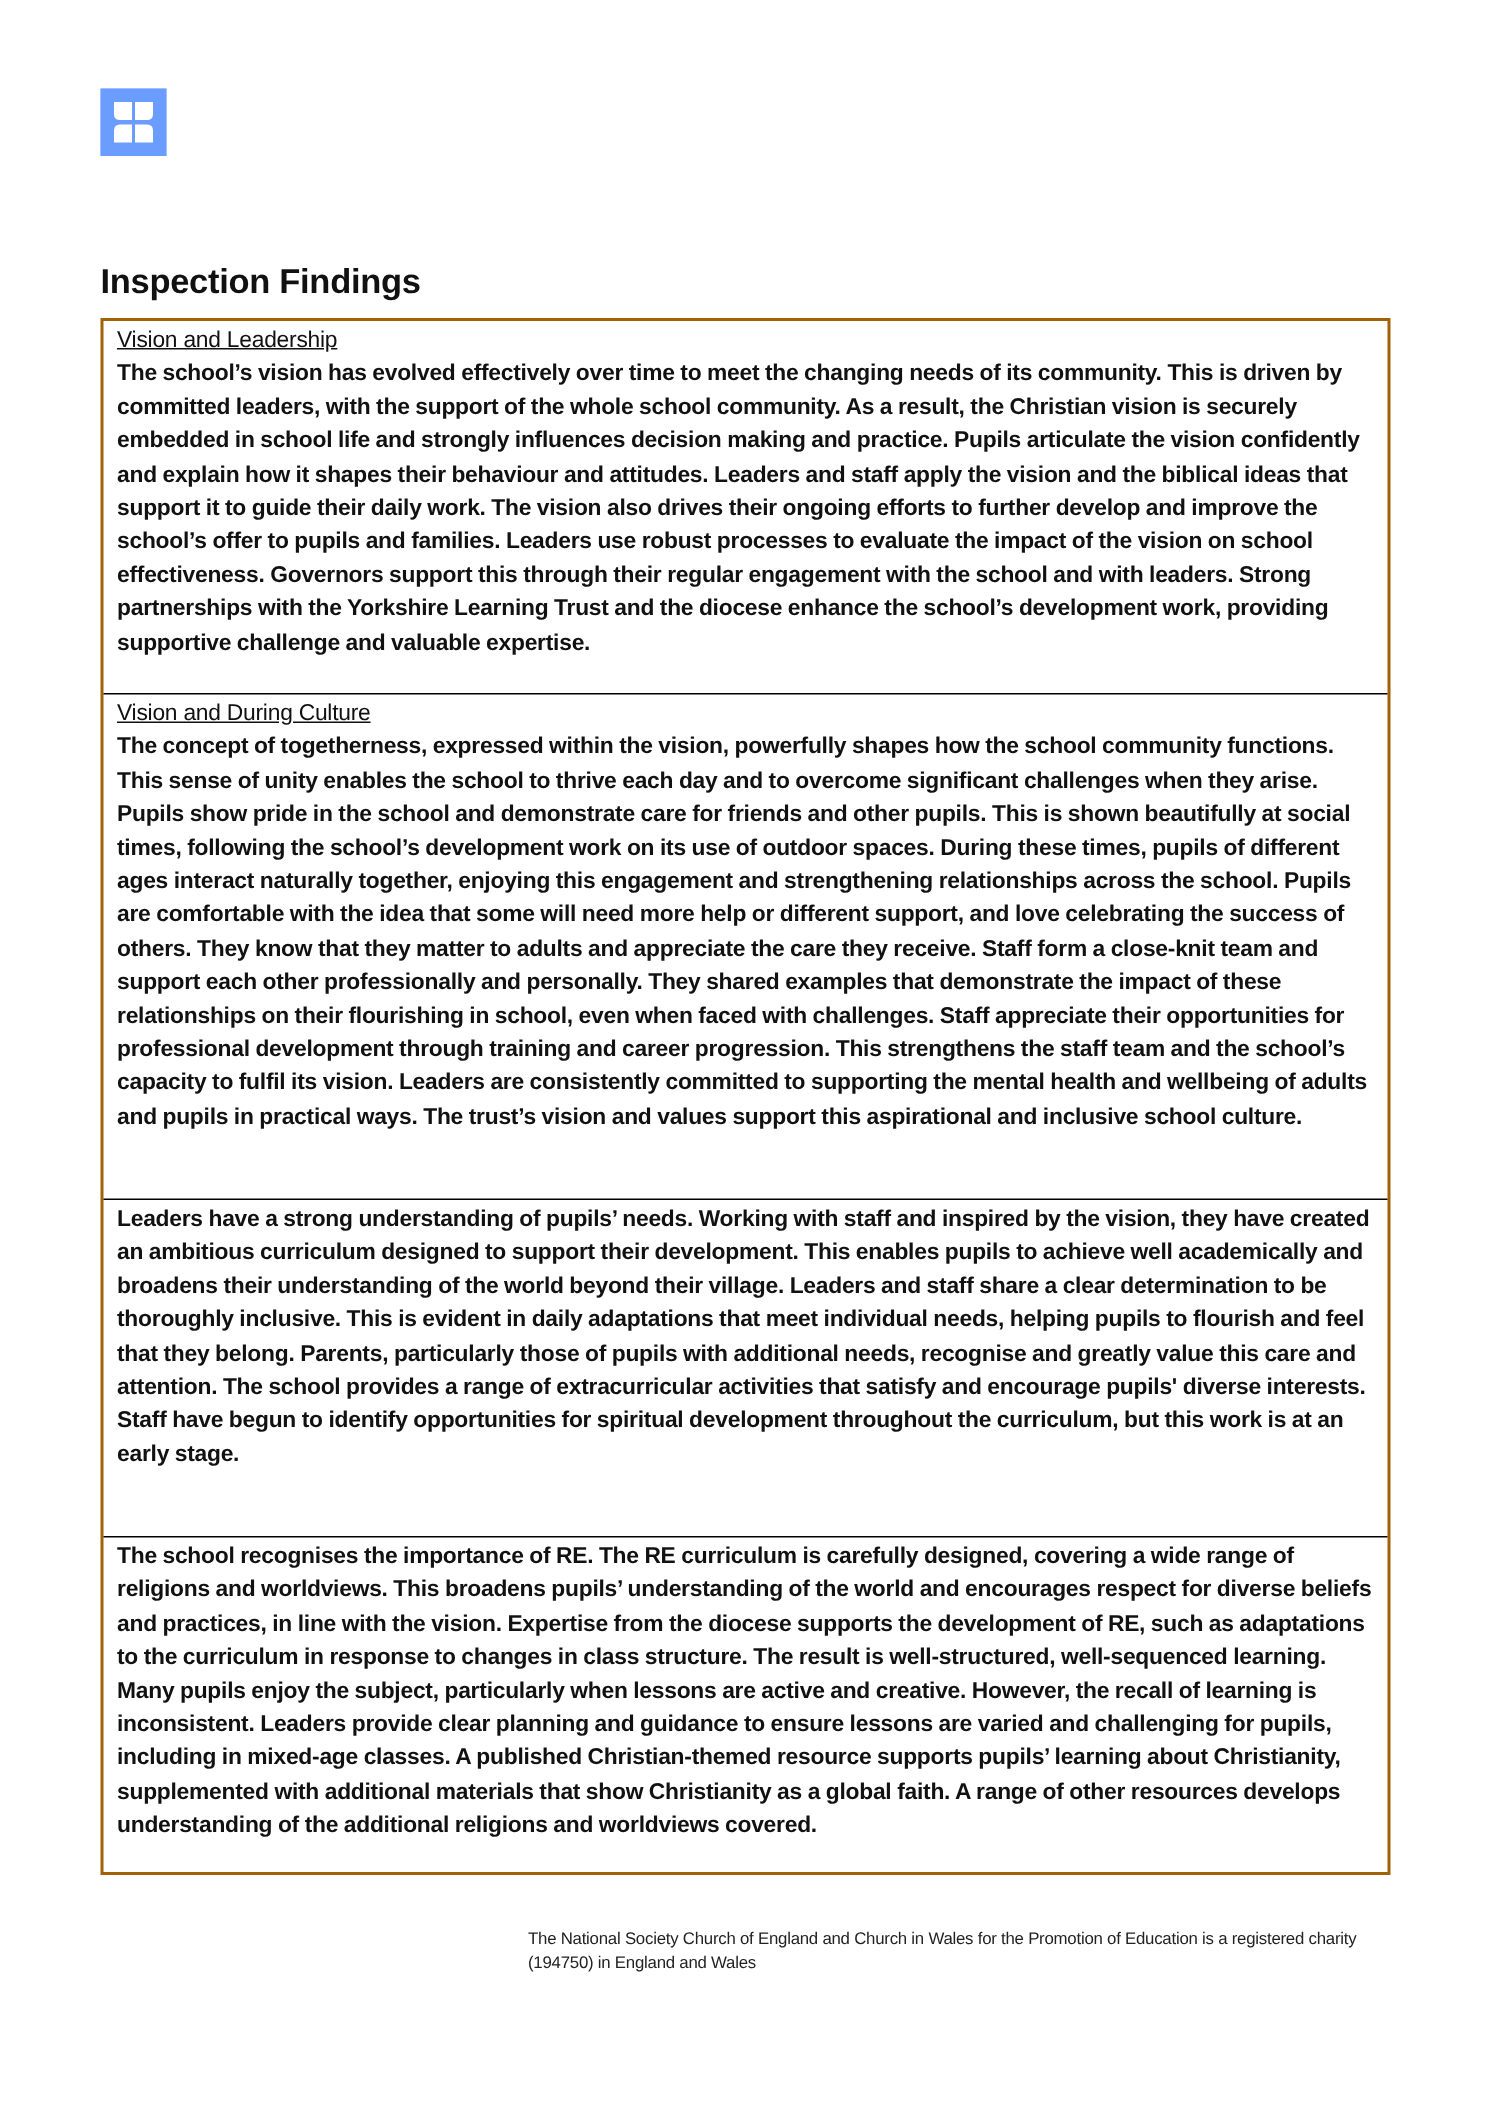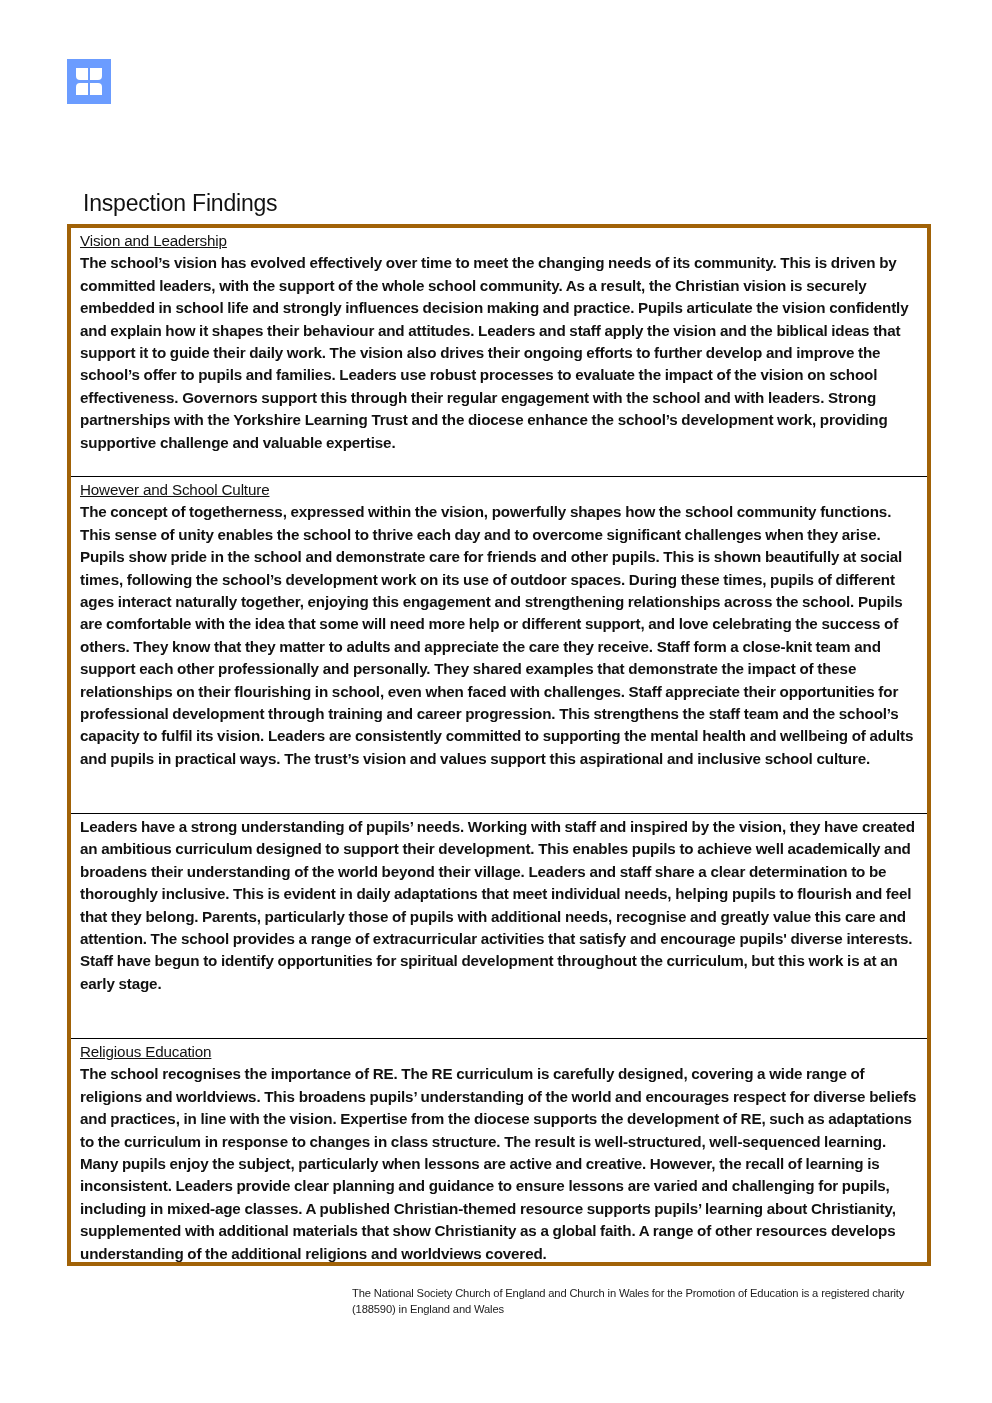--- a/index.html
+++ b/index.html
@@ -21,32 +21,32 @@
       top: 59px;
       width: 44px;
       height: 45px;
       background: #6b9cff;
     }
     .logo svg { display: block; width: 44px; height: 45px; }
     .page-title {
       position: absolute;
       left: 67px;
       top: 174px;
-      margin: 16px;
+      margin: 0;
       font-size: 23px;
-      font-weight: normal;
+      font-weight: bold;
       letter-spacing: -0.2px;
       color: #111;
     }
     .findings-table {
       position: absolute;
       left: 67px;
-      top: 224px;
+      top: 212px;
       width: 856px;
-      border: 4px solid #a16207;
+      border: 2px solid #a16207;
       border-collapse: collapse;
     }
     .finding-section {
       border-top: 1px solid #000;
       padding: 2px 8px 0 9px;
       box-sizing: border-box;
     }
     .finding-section:first-child { border-top: none; }
     .section-heading {
       font-size: 15.2px;
@@ -93,25 +93,24 @@
 </div>
 
 <h1 class="page-title">Inspection Findings</h1>
 
 <div class="findings-table">
   <div class="finding-section s1">
     <p class="section-heading">Vision and Leadership</p>
     <p class="section-body">The school’s vision has evolved effectively over time to meet the changing needs of its community. This is driven by committed leaders, with the support of the whole school community. As a result, the Christian vision is securely embedded in school life and strongly influences decision making and practice. Pupils articulate the vision confidently and explain how it shapes their behaviour and attitudes. Leaders and staff apply the vision and the biblical ideas that support it to guide their daily work. The vision also drives their ongoing efforts to further develop and improve the school’s offer to pupils and families. Leaders use robust processes to evaluate the impact of the vision on school effectiveness. Governors support this through their regular engagement with the school and with leaders. Strong partnerships with the Yorkshire Learning Trust and the diocese enhance the school’s development work, providing supportive challenge and valuable expertise.</p>
   </div>
   <div class="finding-section s2">
-    <p class="section-heading">However and School Culture</p>
+    <p class="section-heading">Vision and During Culture</p>
     <p class="section-body">The concept of togetherness, expressed within the vision, powerfully shapes how the school community functions. This sense of unity enables the school to thrive each day and to overcome significant challenges when they arise. Pupils show pride in the school and demonstrate care for friends and other pupils. This is shown beautifully at social times, following the school’s development work on its use of outdoor spaces. During these times, pupils of different ages interact naturally together, enjoying this engagement and strengthening relationships across the school. Pupils are comfortable with the idea that some will need more help or different support, and love celebrating the success of others. They know that they matter to adults and appreciate the care they receive. Staff form a close-knit team and support each other professionally and personally. They shared examples that demonstrate the impact of these relationships on their flourishing in school, even when faced with challenges. Staff appreciate their opportunities for professional development through training and career progression. This strengthens the staff team and the school’s capacity to fulfil its vision. Leaders are consistently committed to supporting the mental health and wellbeing of adults and pupils in practical ways. The trust’s vision and values support this aspirational and inclusive school culture.</p>
   </div>
   <div class="finding-section s3">
     <p class="section-body">Leaders have a strong understanding of pupils’ needs. Working with staff and inspired by the vision, they have created an ambitious curriculum designed to support their development. This enables pupils to achieve well academically and broadens their understanding of the world beyond their village. Leaders and staff share a clear determination to be thoroughly inclusive. This is evident in daily adaptations that meet individual needs, helping pupils to flourish and feel that they belong. Parents, particularly those of pupils with additional needs, recognise and greatly value this care and attention. The school provides a range of extracurricular activities that satisfy and encourage pupils' diverse interests. Staff have begun to identify opportunities for spiritual development throughout the curriculum, but this work is at an early stage.</p>
   </div>
   <div class="finding-section s4">
-    <p class="section-heading">Religious Education</p>
     <p class="section-body">The school recognises the importance of RE. The RE curriculum is carefully designed, covering a wide range of religions and worldviews. This broadens pupils’ understanding of the world and encourages respect for diverse beliefs and practices, in line with the vision. Expertise from the diocese supports the development of RE, such as adaptations to the curriculum in response to changes in class structure. The result is well-structured, well-sequenced learning. Many pupils enjoy the subject, particularly when lessons are active and creative. However, the recall of learning is inconsistent. Leaders provide clear planning and guidance to ensure lessons are varied and challenging for pupils, including in mixed-age classes. A published Christian-themed resource supports pupils’ learning about Christianity, supplemented with additional materials that show Christianity as a global faith. A range of other resources develops understanding of the additional religions and worldviews covered.</p>
   </div>
 </div>
 
-<div class="footer-note">The National Society Church of England and Church in Wales for the Promotion of Education is a registered charity (188590) in England and Wales</div>
+<div class="footer-note">The National Society Church of England and Church in Wales for the Promotion of Education is a registered charity (194750) in England and Wales</div>
 
 </body></html>

